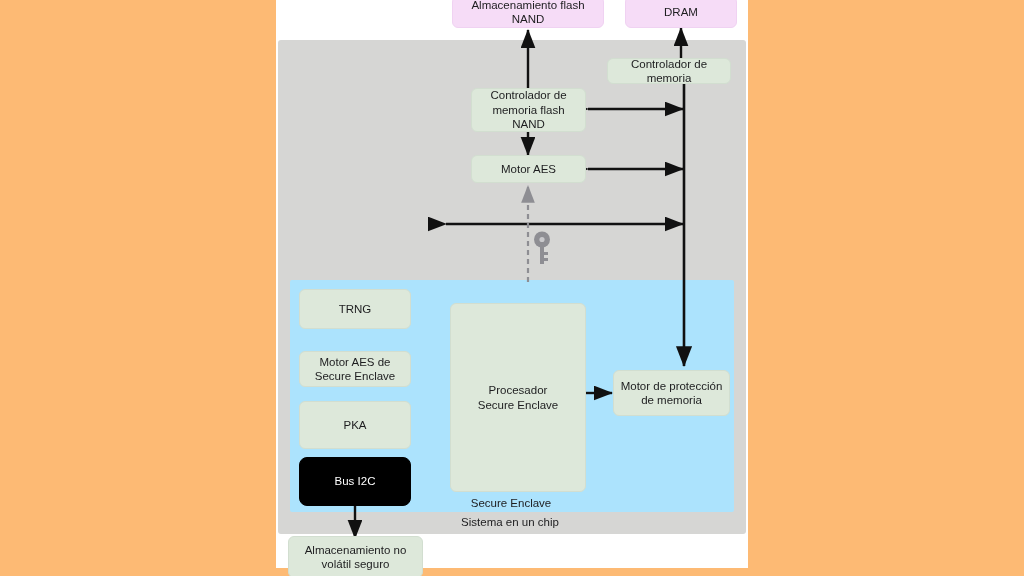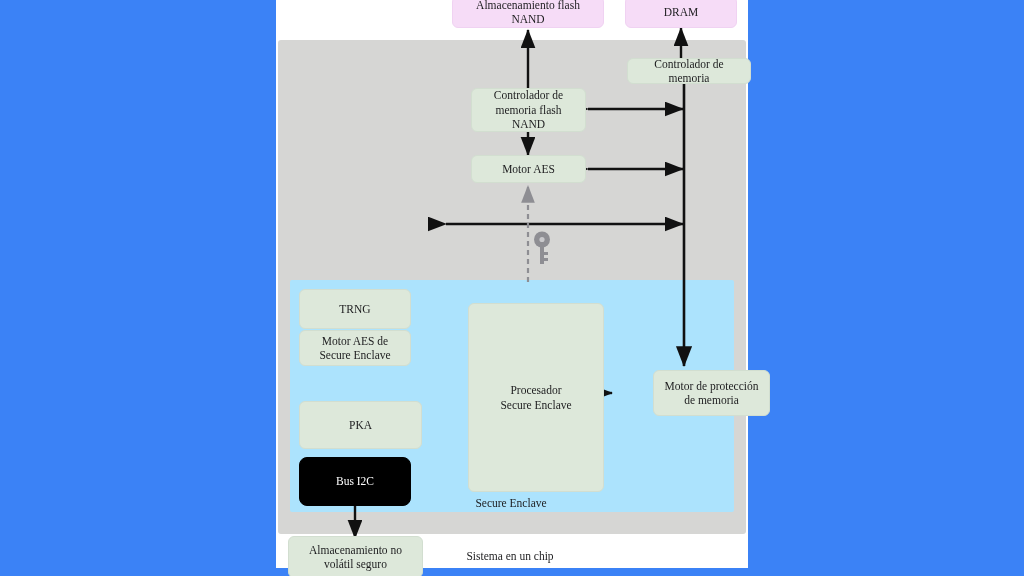--- a/index.html
+++ b/index.html
@@ -5,23 +5,22 @@
   html, body {
     margin: 0;
     padding: 0;
     background: #fafafa;
     font-family: "Liberation Sans", sans-serif;
   }
   #stage {
     position: relative;
     width: 1024px;
     height: 576px;
-    background: #3b82f6;
+    background: #fdba74;
     overflow: hidden;
-    font-family: Liberation Serif, serif;
   }
   
   #page {
     position: absolute;
     left: 276px;
     top: 0;
     width: 472px;
     height: 568px;
     background: #ffffff;
   }
@@ -156,34 +155,34 @@
 
   <div class="node green" style="left:288px; top:536px; width:135px; height:42px;">Almacenamiento no
 volátil seguro</div>
 
 
   <div class="node green" style="left:471px; top:88px; width:115px; height:44px;">Controlador de
 memoria flash NAND</div>
 
   <div class="node green" style="left:471px; top:155px; width:115px; height:28px;">Motor AES</div>
 
-  <div class="node green" style="left:627px; top:58px; width:124px; height:26px;">Controlador de memoria</div>
+  <div class="node green" style="left:607px; top:58px; width:124px; height:26px;">Controlador de memoria</div>
 
   <div class="node green" style="left:299px; top:289px; width:112px; height:40px;">TRNG</div>
 
-  <div class="node green" style="left:299px; top:330px; width:112px; height:36px;">Motor AES de
+  <div class="node green" style="left:299px; top:351px; width:112px; height:36px;">Motor AES de
 Secure Enclave</div>
 
-  <div class="node green" style="left:299px; top:401px; width:123px; height:48px;">PKA</div>
+  <div class="node green" style="left:299px; top:401px; width:112px; height:48px;">PKA</div>
 
   <div class="node black" style="left:299px; top:457px; width:112px; height:49px;">Bus I2C</div>
 
-  <div class="node green" style="left:468px; top:303px; width:136px; height:189px;">Procesador
+  <div class="node green" style="left:450px; top:303px; width:136px; height:189px;">Procesador
 Secure Enclave</div>
 
-  <div class="node green" style="left:613px; top:370px; width:117px; height:46px;margin-left:40px;">Motor de protección
+  <div class="node green" style="left:613px; top:370px; width:117px; height:46px;">Motor de protección
 de memoria</div>
 
   <div class="caption" style="left:443px; top:497px; width:136px;">Secure Enclave</div>
 
-  <div class="caption" style="left:420px; top:516px; width:180px;margin-top:34px;">Sistema en un chip</div>
+  <div class="caption" style="left:420px; top:516px; width:180px;">Sistema en un chip</div>
 
 </div>
 
 </body></html>

